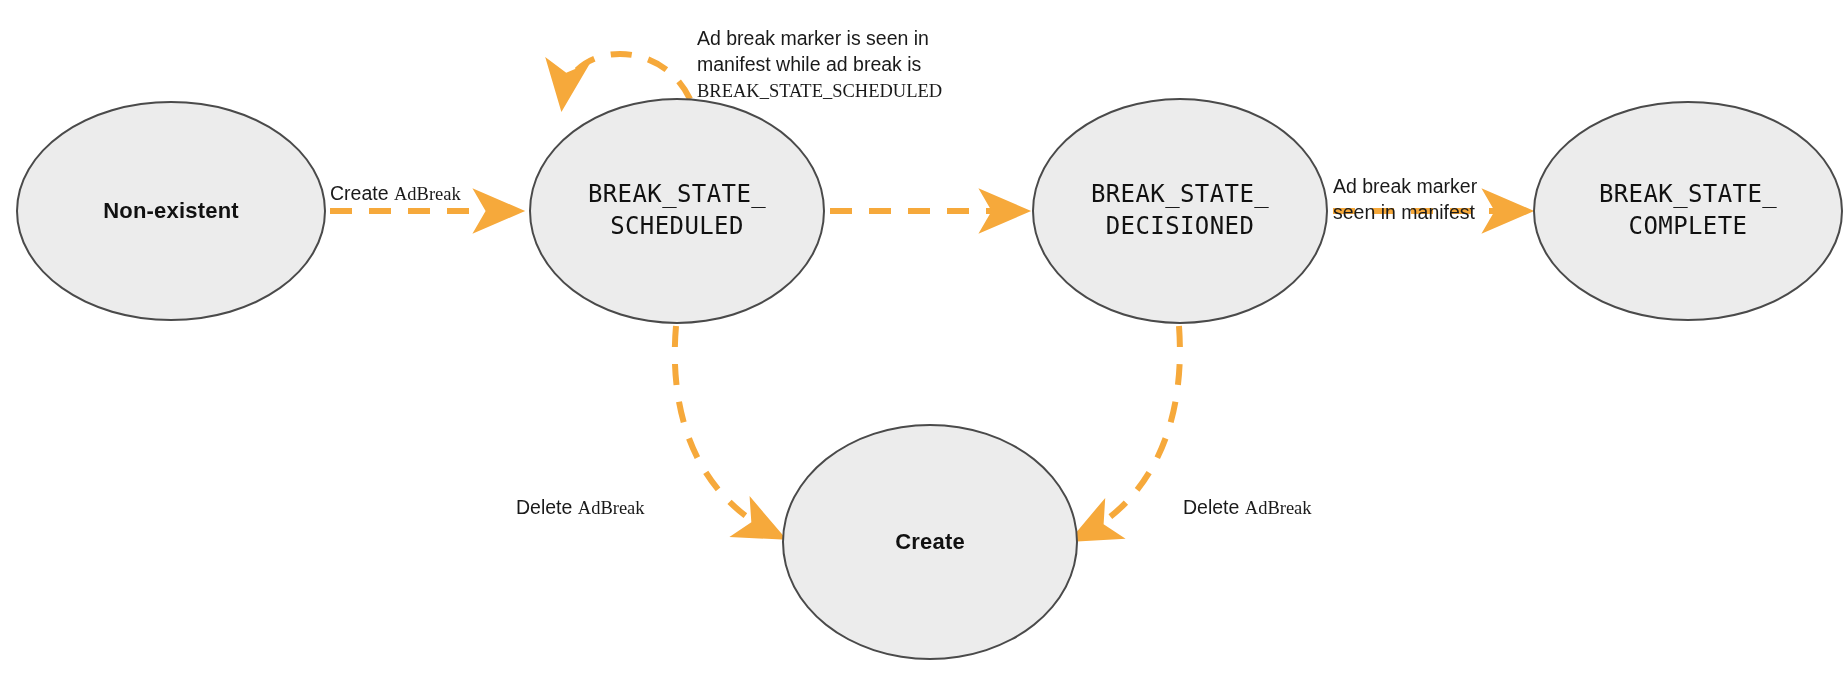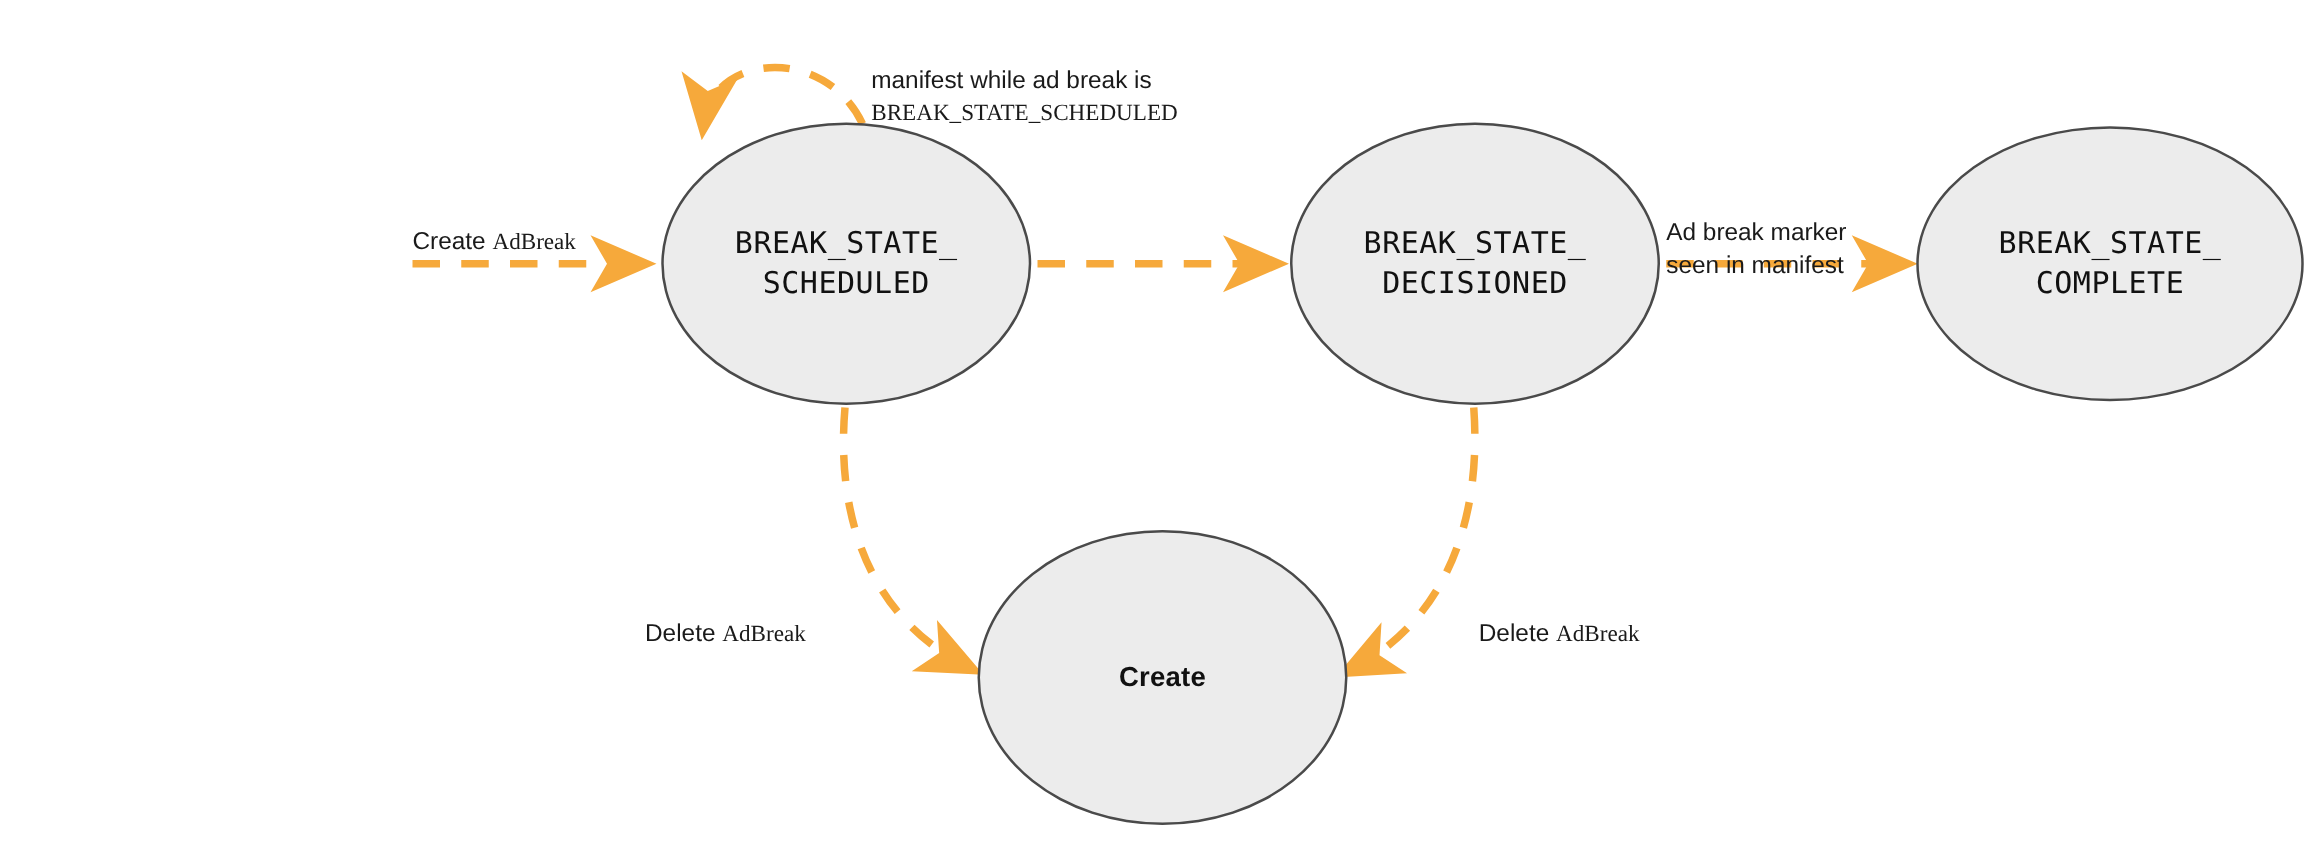--- a/index.html
+++ b/index.html
@@ -88,20 +88,25 @@
 
     <line x1="830" y1="211" x2="1018" y2="211" stroke="#f6a93b" stroke-width="6" stroke-dasharray="22 17" stroke-linecap="butt" marker-end="url(#arrowOrange)"></line>
 
     <line x1="1333" y1="211" x2="1521" y2="211" stroke="#f6a93b" stroke-width="6" stroke-dasharray="22 17" stroke-linecap="butt" marker-end="url(#arrowOrange)"></line>
 
     <path d="M 676,326 C 668,420 700,497 775,534" fill="none" stroke="#f6a93b" stroke-width="6" stroke-dasharray="21 17" stroke-linecap="butt" marker-end="url(#arrowOrange)"></path>
 
     <path d="M 1179,326 C 1186,423 1152,500 1080,536" fill="none" stroke="#f6a93b" stroke-width="6" stroke-dasharray="21 17" stroke-linecap="butt" marker-end="url(#arrowOrange)"></path>
   </svg>
 
+  <div class="state-node" style="left:16px; top:101px; width:310px; height:220px;">
+    <div class="node-label sans">
+      <div>Non-existent</div>
+    </div>
+  </div>
 
   <div class="state-node" style="left:529px; top:98px; width:296px; height:226px;">
     <div class="node-label mono">
       <div>BREAK_STATE_</div>
       <div>SCHEDULED</div>
     </div>
   </div>
 
   <div class="state-node" style="left:1032px; top:98px; width:296px; height:226px;">
     <div class="node-label mono">
@@ -118,21 +123,21 @@
   </div>
 
   <div class="state-node" style="left:782px; top:424px; width:296px; height:236px;">
     <div class="node-label sans">
       <div>Create</div>
     </div>
   </div>
 
   <div class="edge-label center" style="left:330px; top:180px; width:182px;"><span>Create </span><span class="mono">AdBreak</span></div>
 
-  <div class="edge-label left" style="left:697px; top:25px; width:300px;"><br><span>manifest while ad break is</span><br><span class="mono">BREAK_STATE_SCHEDULED</span></div>
+  <div class="edge-label left" style="left:697px; top:25px; width:300px;"><span>Ad break marker is seen in</span><br><span>manifest while ad break is</span><br><span class="mono">BREAK_STATE_SCHEDULED</span></div>
 
 
   <div class="edge-label center" style="left:1333px; top:173px; width:188px;"><span>Ad break marker</span><br><span>seen in manifest</span></div>
 
   <div class="edge-label left" style="left:516px; top:494px; width:190px;"><span>Delete </span><span class="mono">AdBreak</span></div>
 
   <div class="edge-label left" style="left:1183px; top:494px; width:190px;"><span>Delete </span><span class="mono">AdBreak</span></div>
 
 </div>
 

